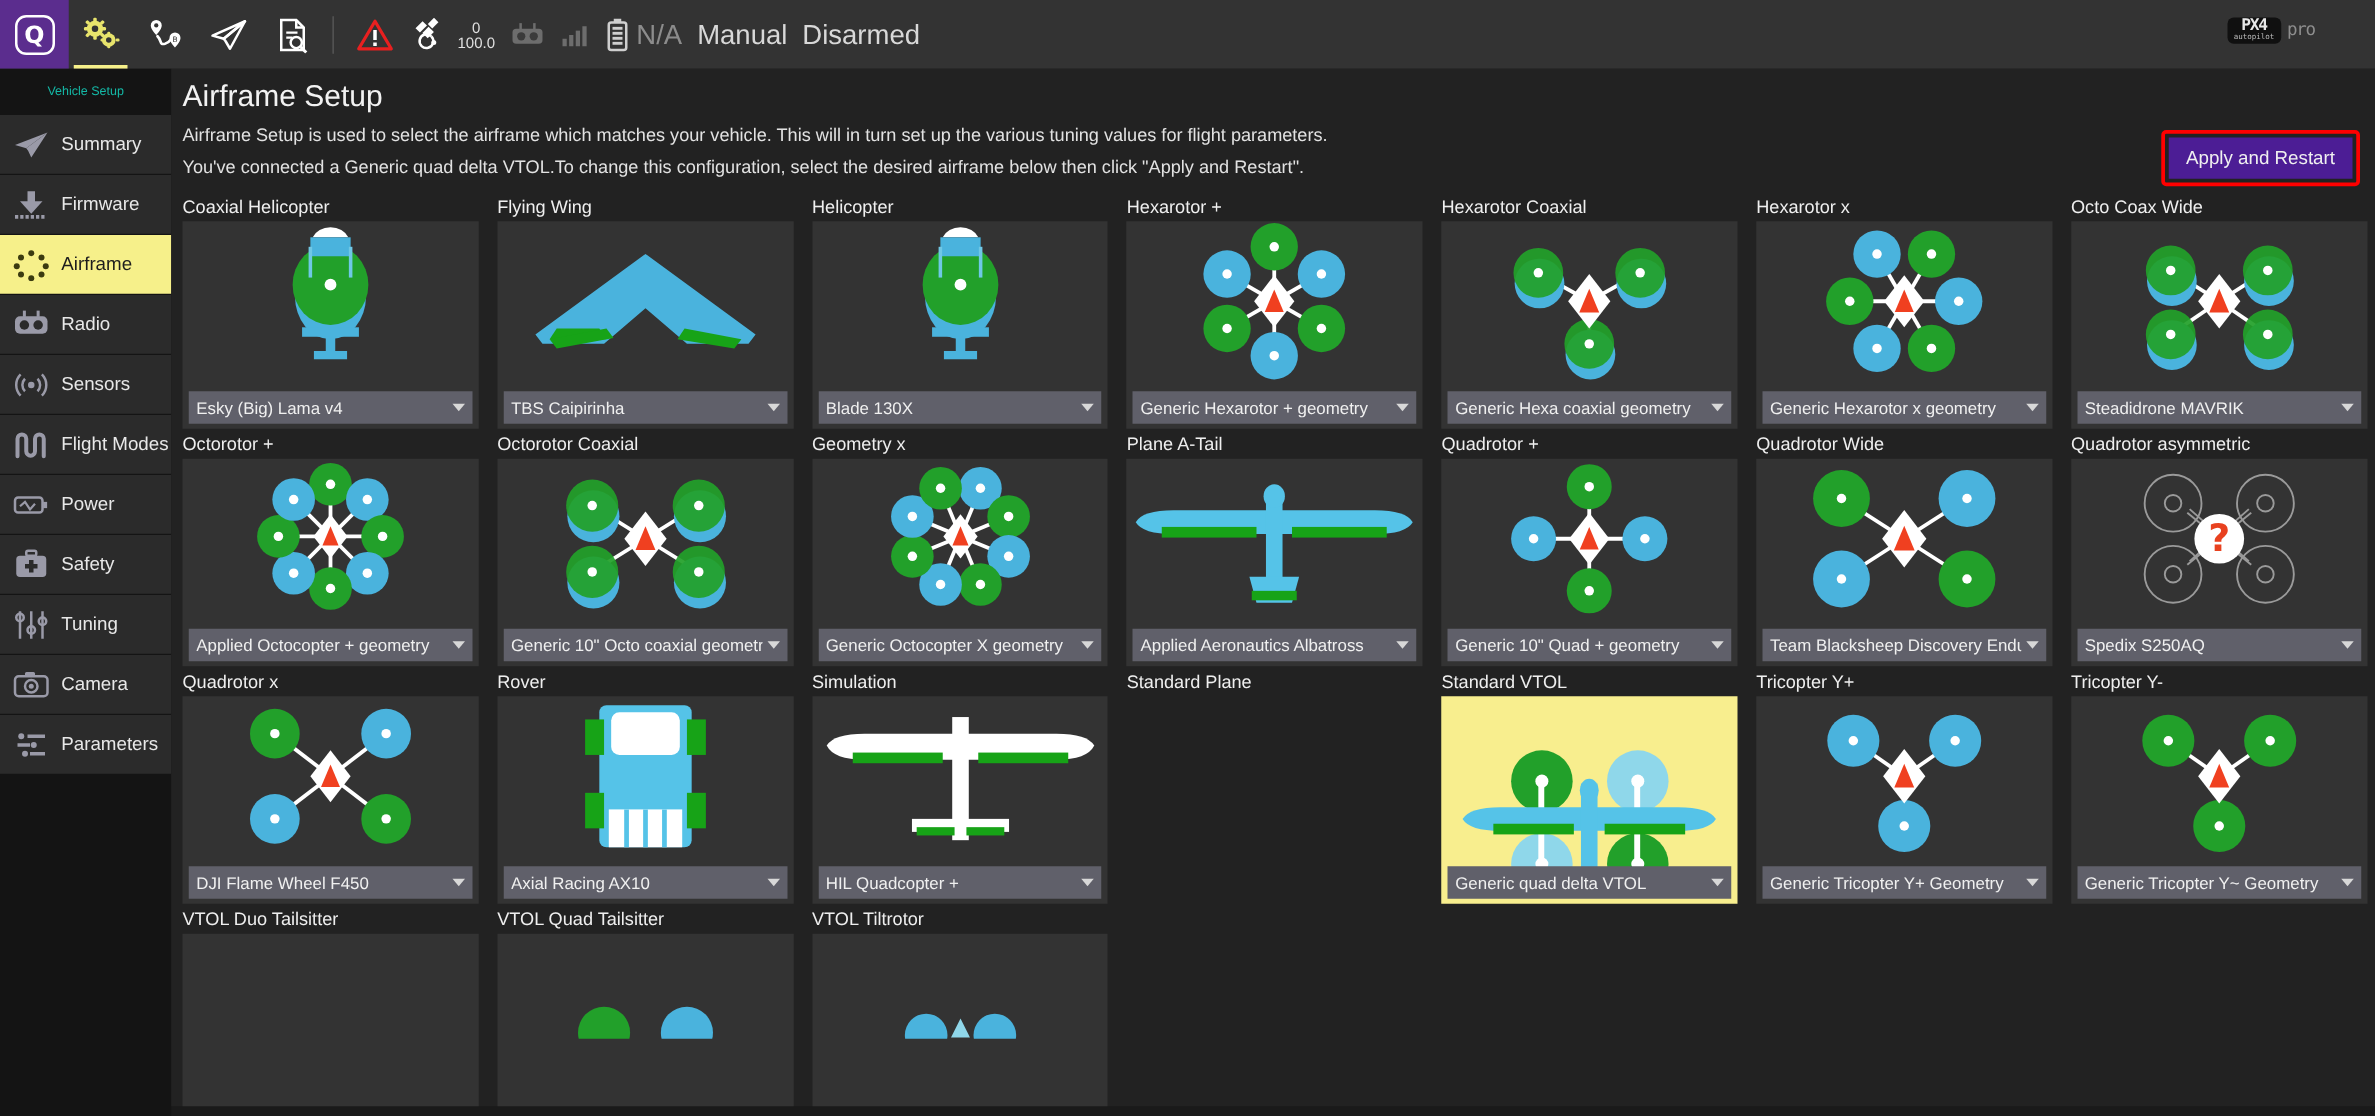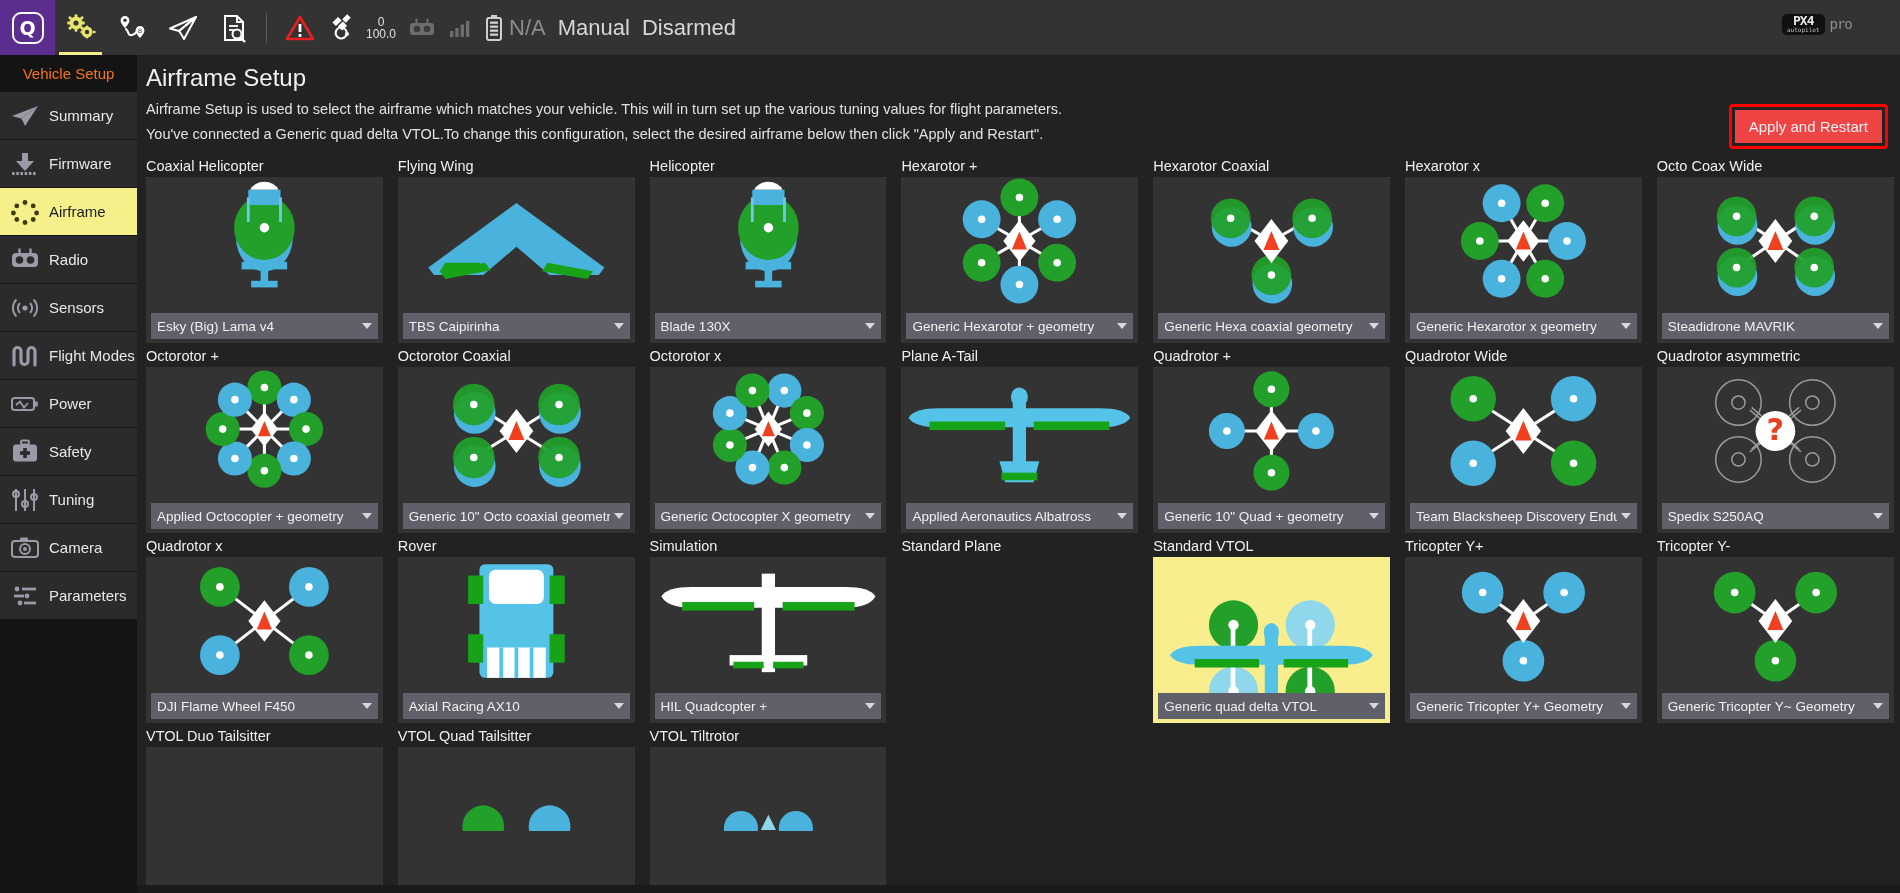--- a/index.html
+++ b/index.html
@@ -70,21 +70,21 @@
   #px4-logo .pro { font-size: 14px; color: #8e8e8e; font-family: "DejaVu Sans Mono", monospace; letter-spacing: -1px; }
 
   
   #sidebar {
     position: absolute; top: 55px; left: 0;
     width: 137px; height: 838px;
     background: #141414;
   }
   #sidebar-title {
     height: 37px; display: flex; align-items: center; justify-content: center;
-    font-size: 15px; color: #f97316; text-align: center;
+    font-size: 10px; color: #14b8a6; text-align: center;
   }
   .side-item {
     height: 47px; margin-bottom: 1px;
     background: #2b2b2b;
     display: flex; align-items: center;
     padding-left: 10px; gap: 9px;
   }
   .side-item.selected { background: #f6f08a; }
   .side-item .lbl { font-size: 15px; color: #e8e8e8; }
   .side-item.selected .lbl { color: #1d1d1d; }
@@ -105,21 +105,21 @@
     font-size: 14.5px; color: #e2e2e2;
     margin: 9px 0 0 9px;
   }
   #apply-wrap {
     position: absolute; right: 12px; top: 49px;
     border: 3px solid #ff0000;
     border-radius: 4px;
     padding: 3px;
   }
   #apply-btn {
-    background: #ef4444; color: #f0f0f0;
+    background: #4c1d95; color: #f0f0f0;
     font-size: 15px; border: none;
     padding: 8px 14px;
     font-family: "Liberation Sans", sans-serif;
   }
 
   
   #grid {
     position: absolute; top: 100px; left: 0;
     width: 1763px; height: 738px;
     display: grid;
@@ -735,21 +735,21 @@
               <polygon points="125,53.5 133.4,73.45 116.6,73.45" fill="#f04020"></polygon>
             </svg>
           </div>
           <div class="combo">
             <span class="ctext">Generic 10" Octo coaxial geometry</span>
             <span class="carrow"></span>
           </div>
         </div>
       </div>
       <div class="cell">
-        <div class="cell-title">Octorotor x</div>
+        <div class="cell-title">Geometry x</div>
         <div class="card">
           <div class="art">
             <svg width="250" height="128" viewBox="0 0 250 128">
               <line x1="125" y1="62" x2="141.83807102406396" y2="21.349300569503384" stroke="#ffffff" stroke-width="3.2"></line>
               <line x1="125" y1="62" x2="165.65069943049662" y2="45.16192897593605" stroke="#ffffff" stroke-width="3.2"></line>
               <line x1="125" y1="62" x2="165.65069943049662" y2="78.83807102406395" stroke="#ffffff" stroke-width="3.2"></line>
               <line x1="125" y1="62" x2="141.83807102406396" y2="102.65069943049662" stroke="#ffffff" stroke-width="3.2"></line>
               <line x1="125" y1="62" x2="108.16192897593605" y2="102.65069943049662" stroke="#ffffff" stroke-width="3.2"></line>
               <line x1="125" y1="62" x2="84.34930056950338" y2="78.83807102406395" stroke="#ffffff" stroke-width="3.2"></line>
               <line x1="125" y1="62" x2="84.34930056950337" y2="45.16192897593608" stroke="#ffffff" stroke-width="3.2"></line>

